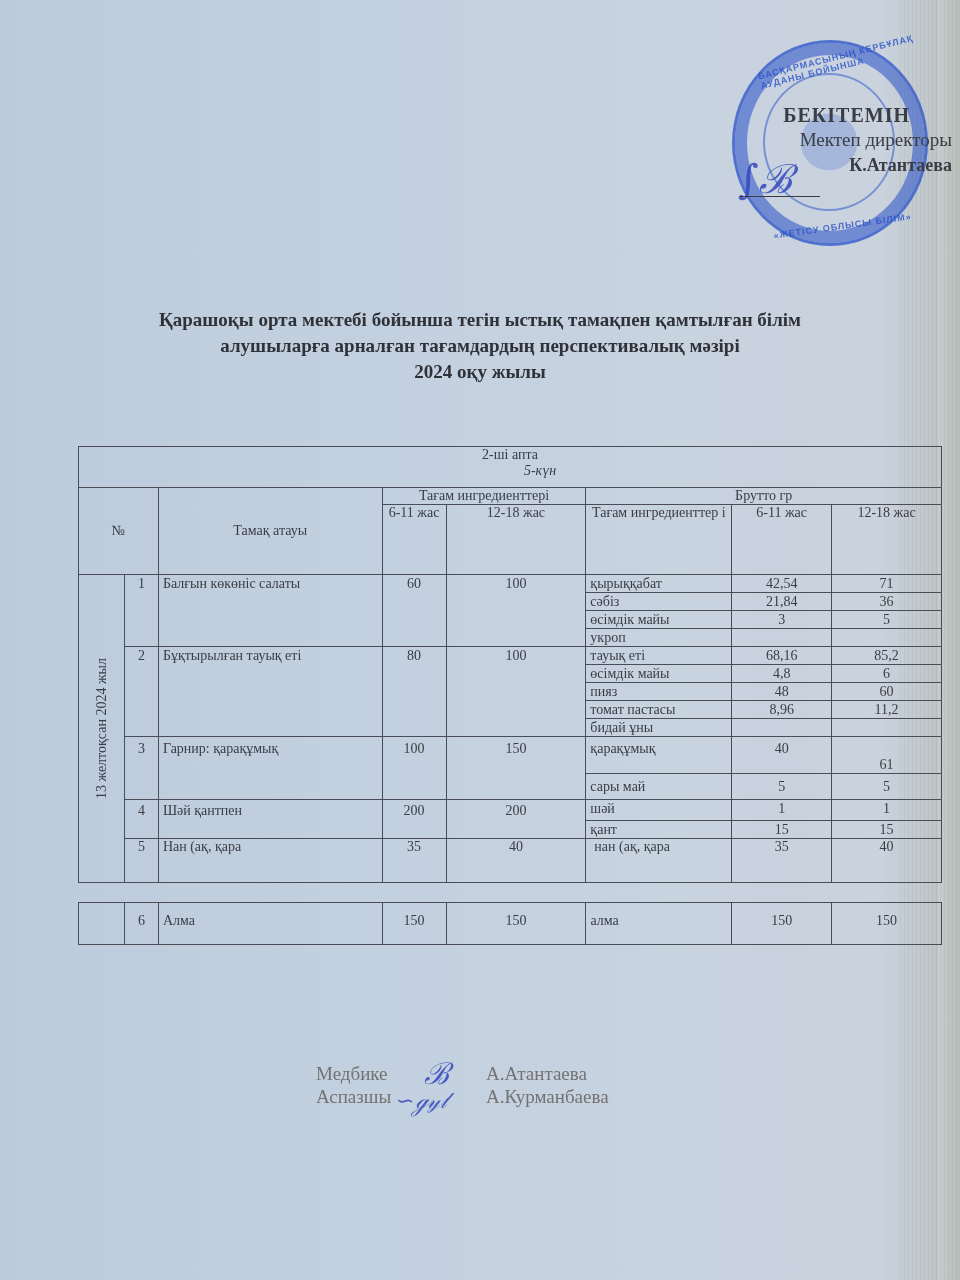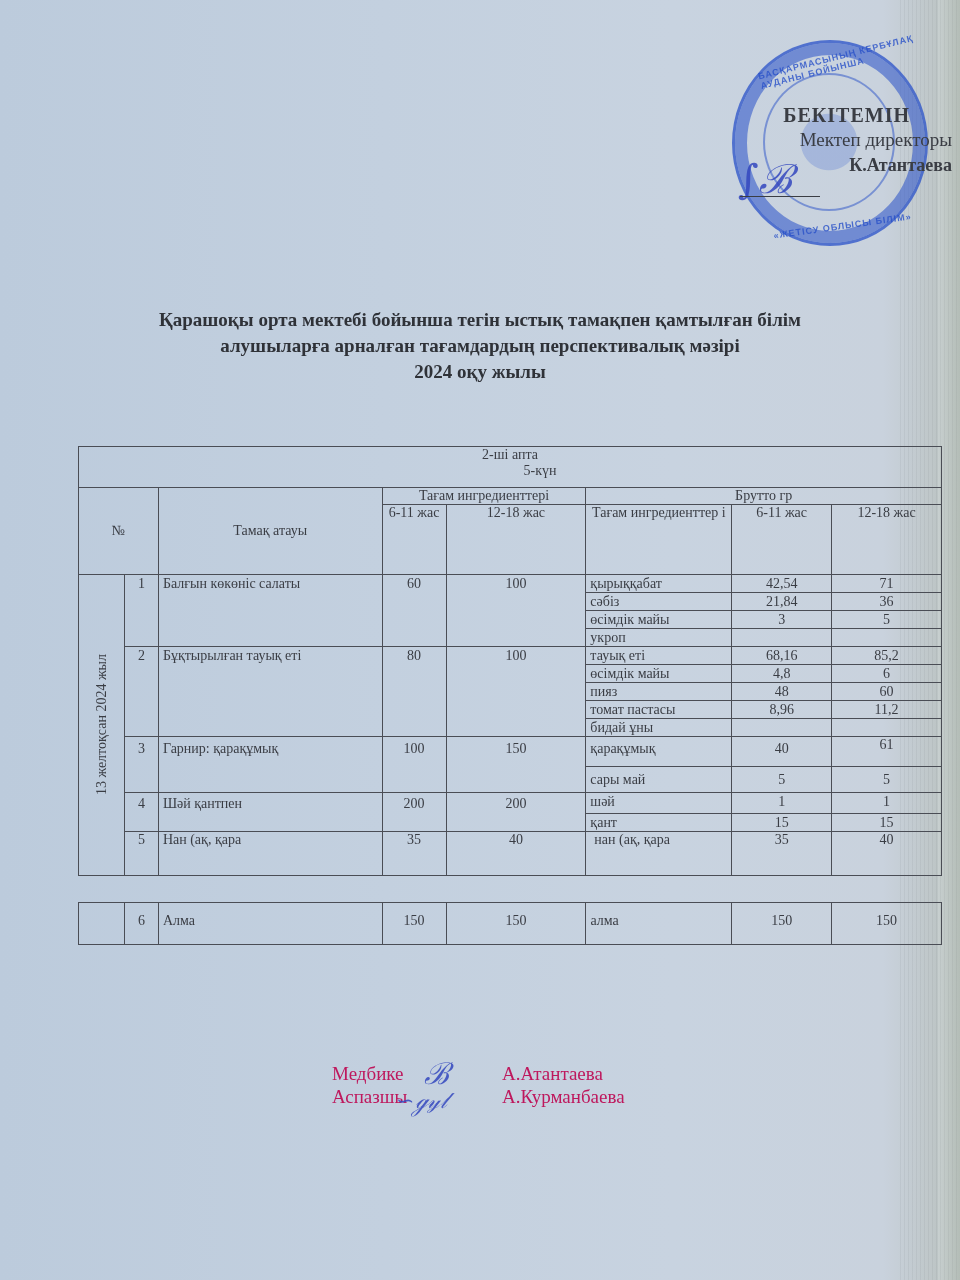--- a/index.html
+++ b/index.html
@@ -50,32 +50,32 @@
 
   
   table.menu {
     position:absolute; left:78px; top:446px; width:864px;
     border-collapse:collapse; font-size:14px; color:#3a3d44;
   }
   table.menu td, table.menu th {
     border:1px solid #4a4d55; padding:0 4px; font-weight:normal; vertical-align:top;
   }
   .hdr-week td { text-align:center; height:40px; vertical-align:top; padding-top:6px; }
-  .hdr-week .day { margin-left:60px; }
+  .hdr-week .day { margin-left:60px;font-style:italic; }
   .hdr-main td { text-align:center; }
   .c { text-align:center; }
   .date-cell { vertical-align:middle !important; padding:0 !important; width:44px; }
   .date-cell .rot {
     writing-mode: vertical-rl; transform: rotate(180deg); white-space:nowrap;
     font-size:14px; margin:auto; display:block;
   }
   .ing td { height:17px; line-height:17px; }
 
   
-  .footer { position:absolute; left:316px; top:1062px; font-size:19px; color:#be185d; line-height:23px;margin-left:16px; }
+  .footer { position:absolute; left:316px; top:1062px; font-size:19px; color:#737373; line-height:23px; }
   .footer .row { display:flex; }
   .footer .role { width:130px; }
   .footer .name1 { margin-left:40px; }
   .footer .name2 { margin-left:40px; }
 </style>
 </head>
 <body>
 
 <div class="edge"></div>
 <div class="streaks"></div>
@@ -189,21 +189,21 @@
     <td class="c"></td>
   </tr>
 
   <tr style="height:30px;">
     <td class="c" rowspan="2" style="padding-top:4px;">3</td>
     <td rowspan="2" style="padding-top:4px;">Гарнир: қарақұмық</td>
     <td class="c" rowspan="2" style="padding-top:4px;">100</td>
     <td class="c" rowspan="2" style="padding-top:4px;">150</td>
     <td style="padding-top:4px;">қарақұмық</td>
     <td class="c" style="padding-top:4px;">40</td>
-    <td class="c" style="padding-top:0;">61</td>
+    <td class="c" style="padding-top:20px;">61</td>
   </tr>
   <tr style="height:26px;">
     <td style="vertical-align:middle;">сары май</td>
     <td class="c" style="vertical-align:middle;">5</td>
     <td class="c" style="vertical-align:middle;">5</td>
   </tr>
 
   <tr class="ing" style="height:21px;">
     <td class="c" rowspan="2" style="padding-top:2px;">4</td>
     <td rowspan="2" style="padding-top:2px;">Шәй қантпен</td>

